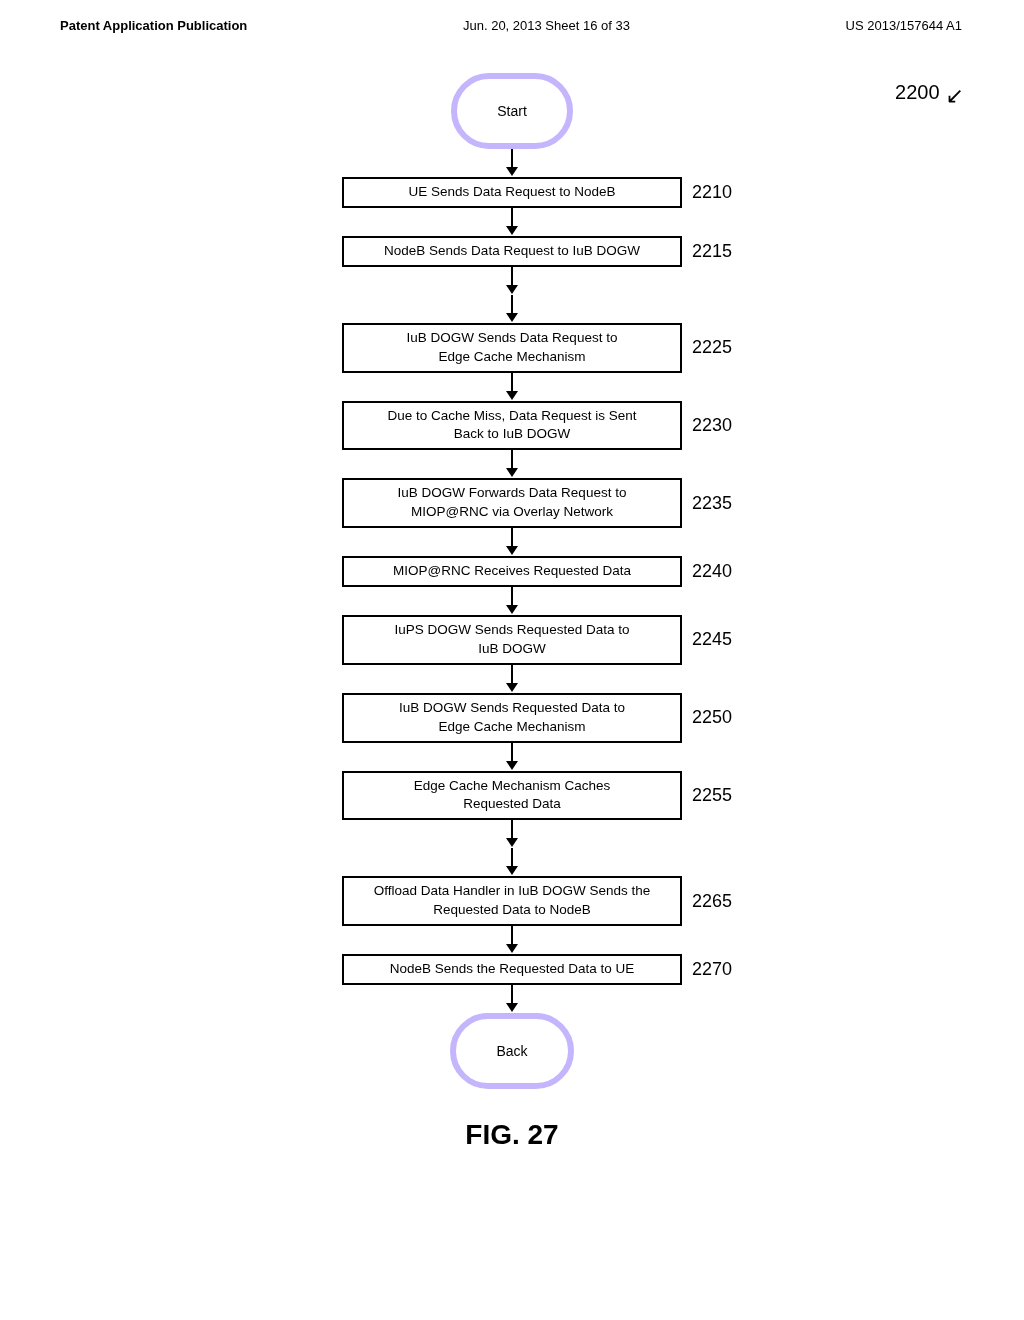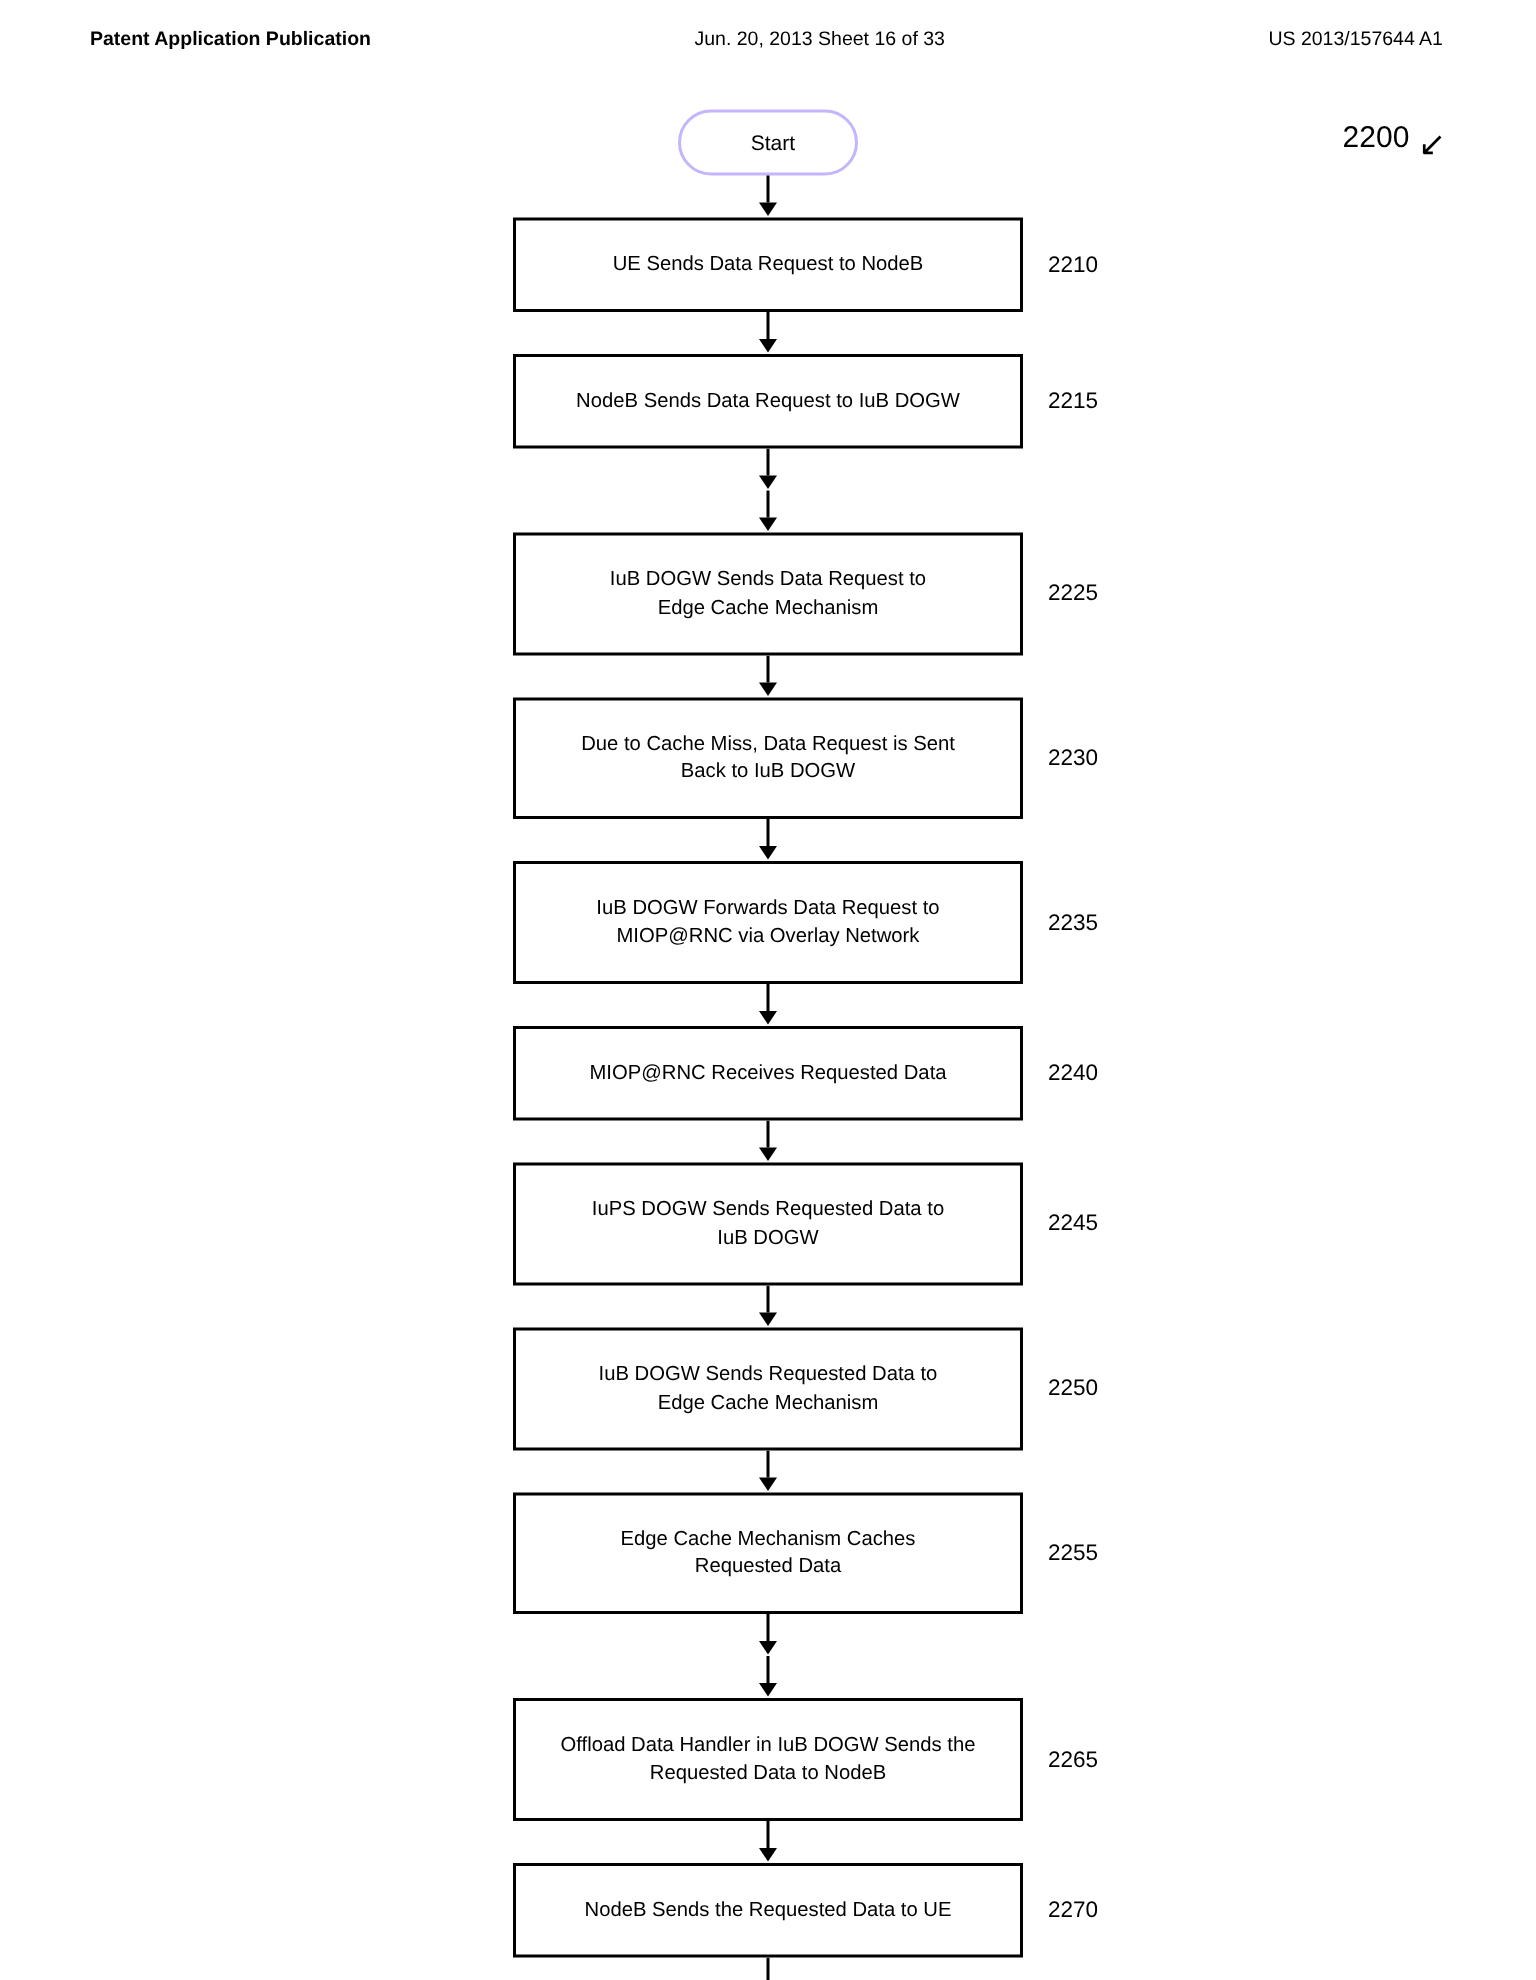--- a/index.html
+++ b/index.html
@@ -32,52 +32,52 @@
     }
 
     .flowchart {
       display: flex;
       flex-direction: column;
       align-items: center;
       width: 440px;
     }
 
     .oval {
-      border: 2px solid #c4b5fd;
+      border: 6px solid #c4b5fd;
       border-radius: 50px;
-      padding: 12px 40px;
+      padding: 24px 40px;
       font-size: 14px;
-      text-align: right;
+      text-align: left;
       background: #fff;
       min-width: 120px;
     }
 
     .rect {
       border: 2px solid #000;
-      padding: 20px 14px;
+      padding: 4px 14px;
       font-size: 13.5px;
       text-align: center;
       background: #fff;
       width: 340px;
       line-height: 1.4;
       position: relative;
     }
 
     .step-row {
       display: flex;
       align-items: center;
       position: relative;
       width: 500px;
       justify-content: center;
     }
 
     .step-number {
       position: absolute;
       right: 30px;
-      font-size: 15px;
+      font-size: 18px;
     }
 
     .arrow-line {
       width: 2px;
       background: #000;
       height: 18px;
     }
 
     .arrow-head {
       width: 0;

